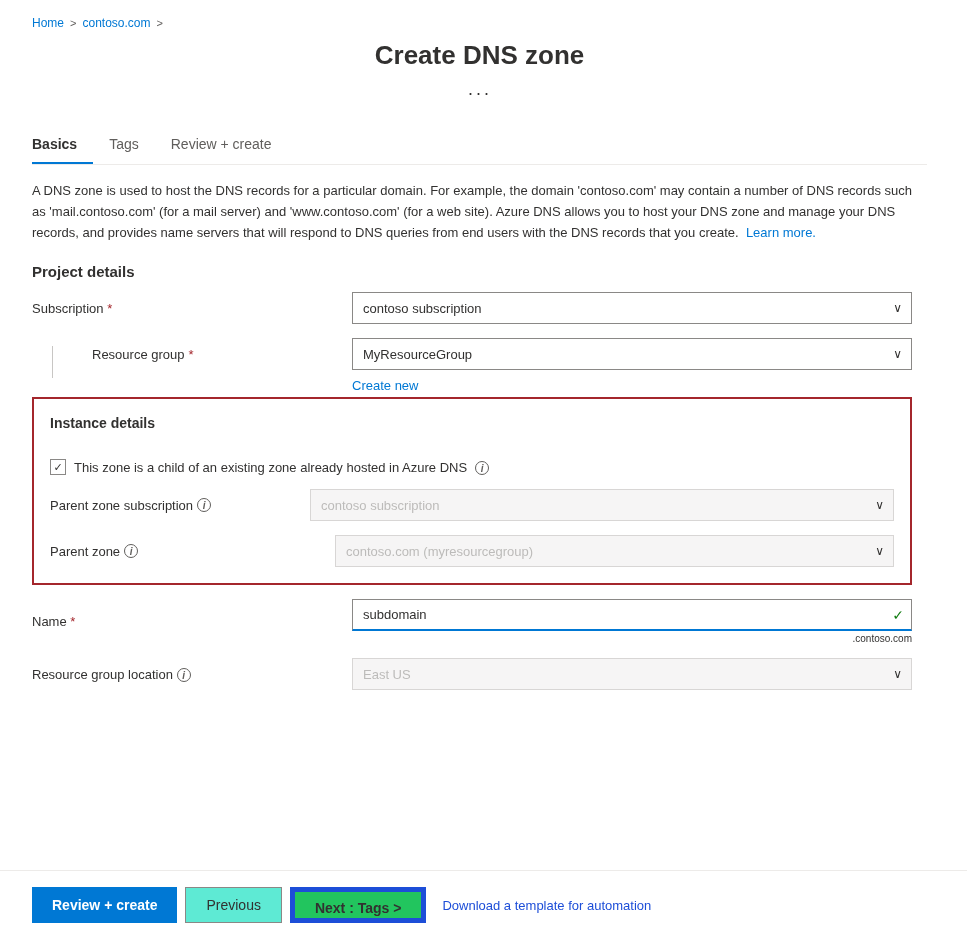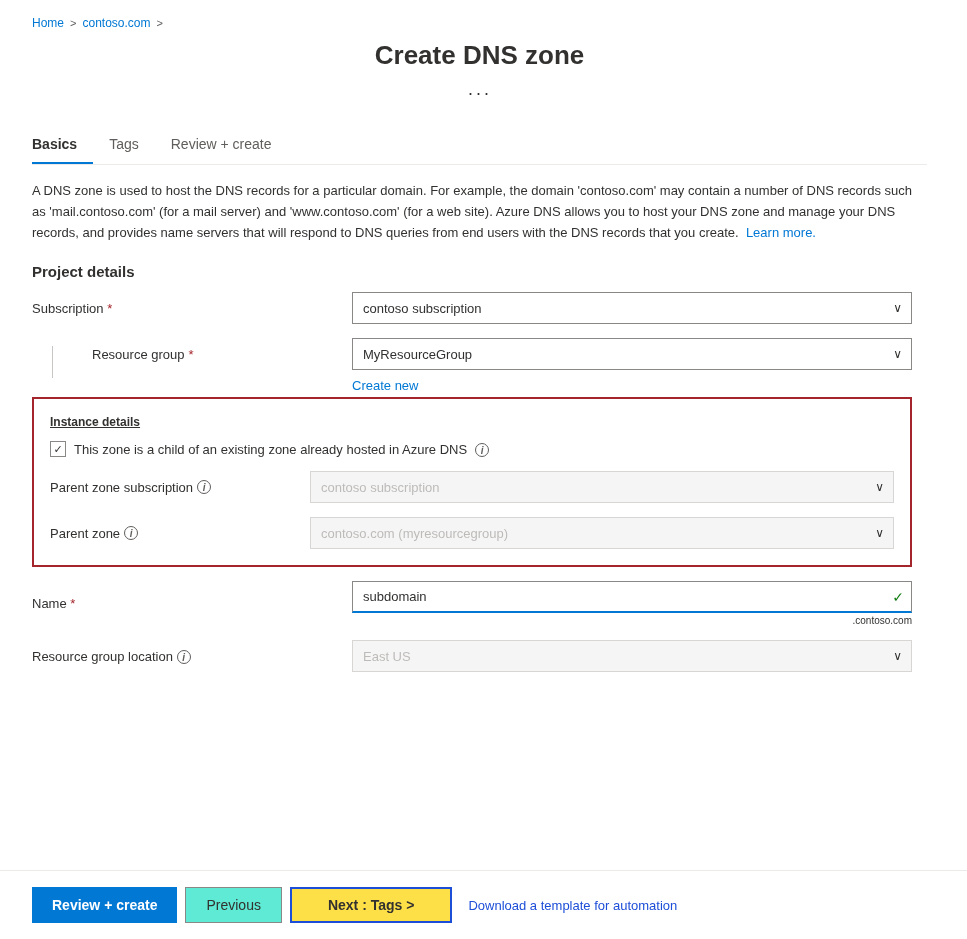--- a/index.html
+++ b/index.html
@@ -183,25 +183,24 @@
       gap: 4px;
     }
     
     .instance-box {
       border: 2px solid #a4262c;
       padding: 16px;
       margin-bottom: 14px;
       max-width: 880px;
     }
     .instance-heading {
-      font-size: 12px;
-      font-weight: 600;
-      color: #323130;
-      margin-bottom: 12px;
-      text-decoration: underline;
+      font-size: 14px;
+      font-weight: 600;
+      color: #323130;
+      margin-bottom: 28px;
     }
     .checkbox-row {
       display: flex;
       align-items: flex-end;
       gap: 8px;
       margin-bottom: 14px;
     }
     .checkbox {
       width: 16px;
       height: 16px;
@@ -285,24 +284,24 @@
     .btn-secondary {
       background: #5eead4;
       color: #323130;
       border: 1px solid #8a8886;
       padding: 8px 20px;
       font-size: 14px;
       cursor: pointer;
       height: 36px;
     }
     .btn-next {
-      background: #fde047;
-      color: #323130;
-      border: 2px solid #1d4ed8;
-      padding: 8px 36px;
+      background: #22c55e;
+      color: #323130;
+      border: 5px solid #1d4ed8;
+      padding: 8px 20px;
       font-size: 14px;
       font-weight: 600;
       cursor: pointer;
       height: 36px;
     }
     .download-link {
       color: #1d4ed8;
       text-decoration: none;
       font-size: 13px;
       margin-left: 8px;
@@ -408,21 +407,21 @@
           </div>
           <div style="flex:1;">
             <div class="dropdown-wrapper">
               <select class="dropdown disabled" disabled="">
                 <option>contoso subscription</option>
               </select>
             </div>
           </div>
         </div>
 
-        <div class="instance-form-row" style="margin-bottom:0;">
+        <div class="instance-form-row" style="margin-bottom:0;gap:25px;">
           <div class="instance-label">
             Parent zone
             <span class="info-icon">i</span>
           </div>
           <div style="flex:1;">
             <div class="dropdown-wrapper">
               <select class="dropdown disabled" disabled="">
                 <option>contoso.com (myresourcegroup)</option>
               </select>
             </div>

